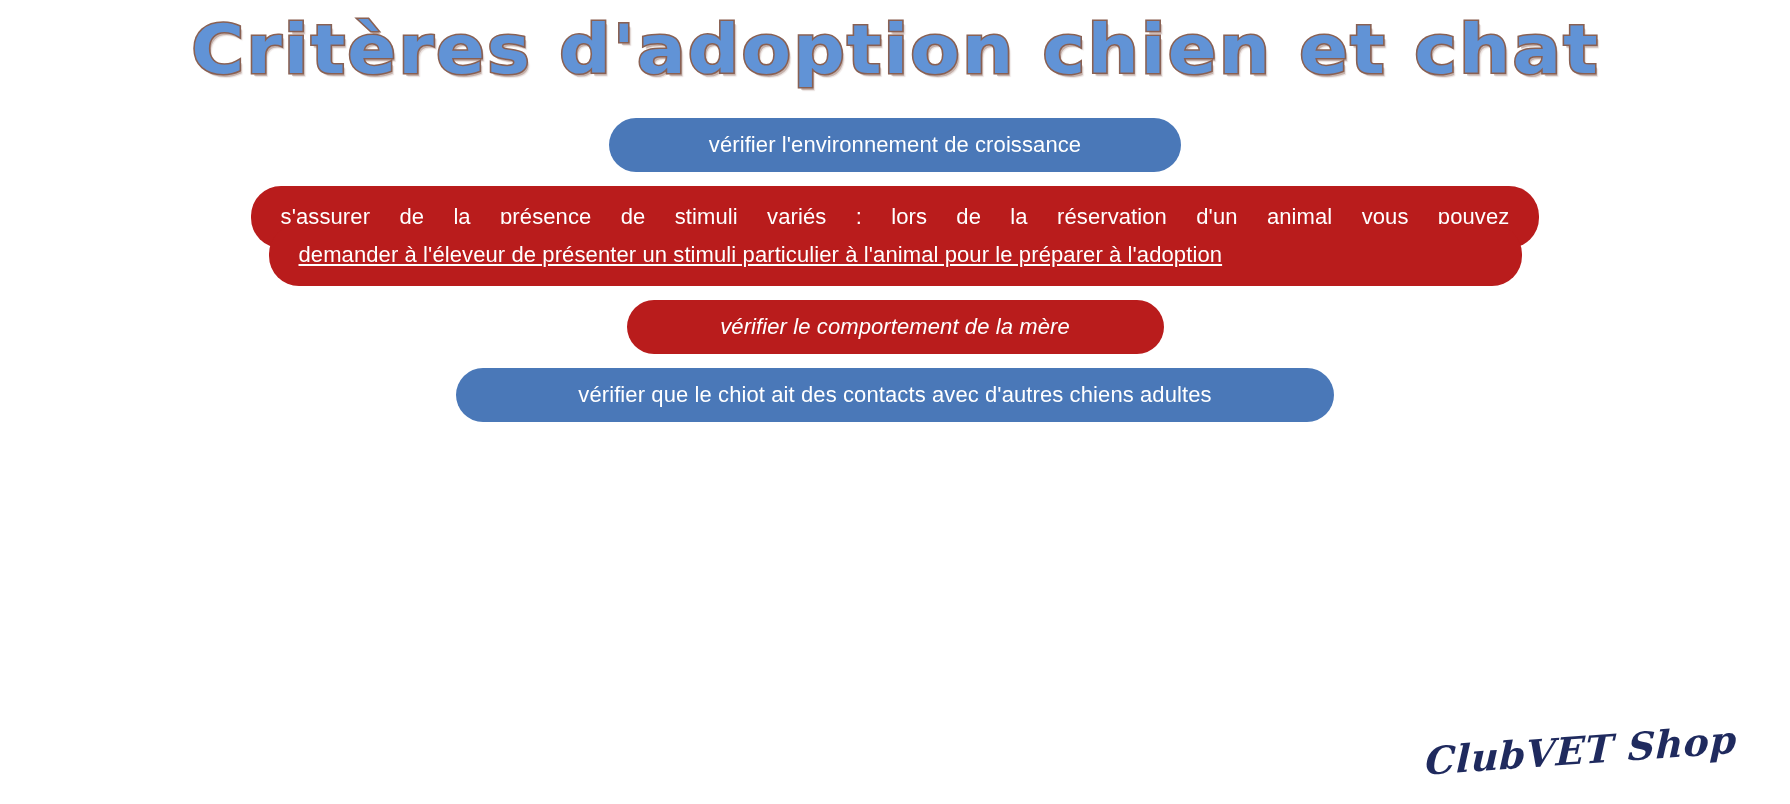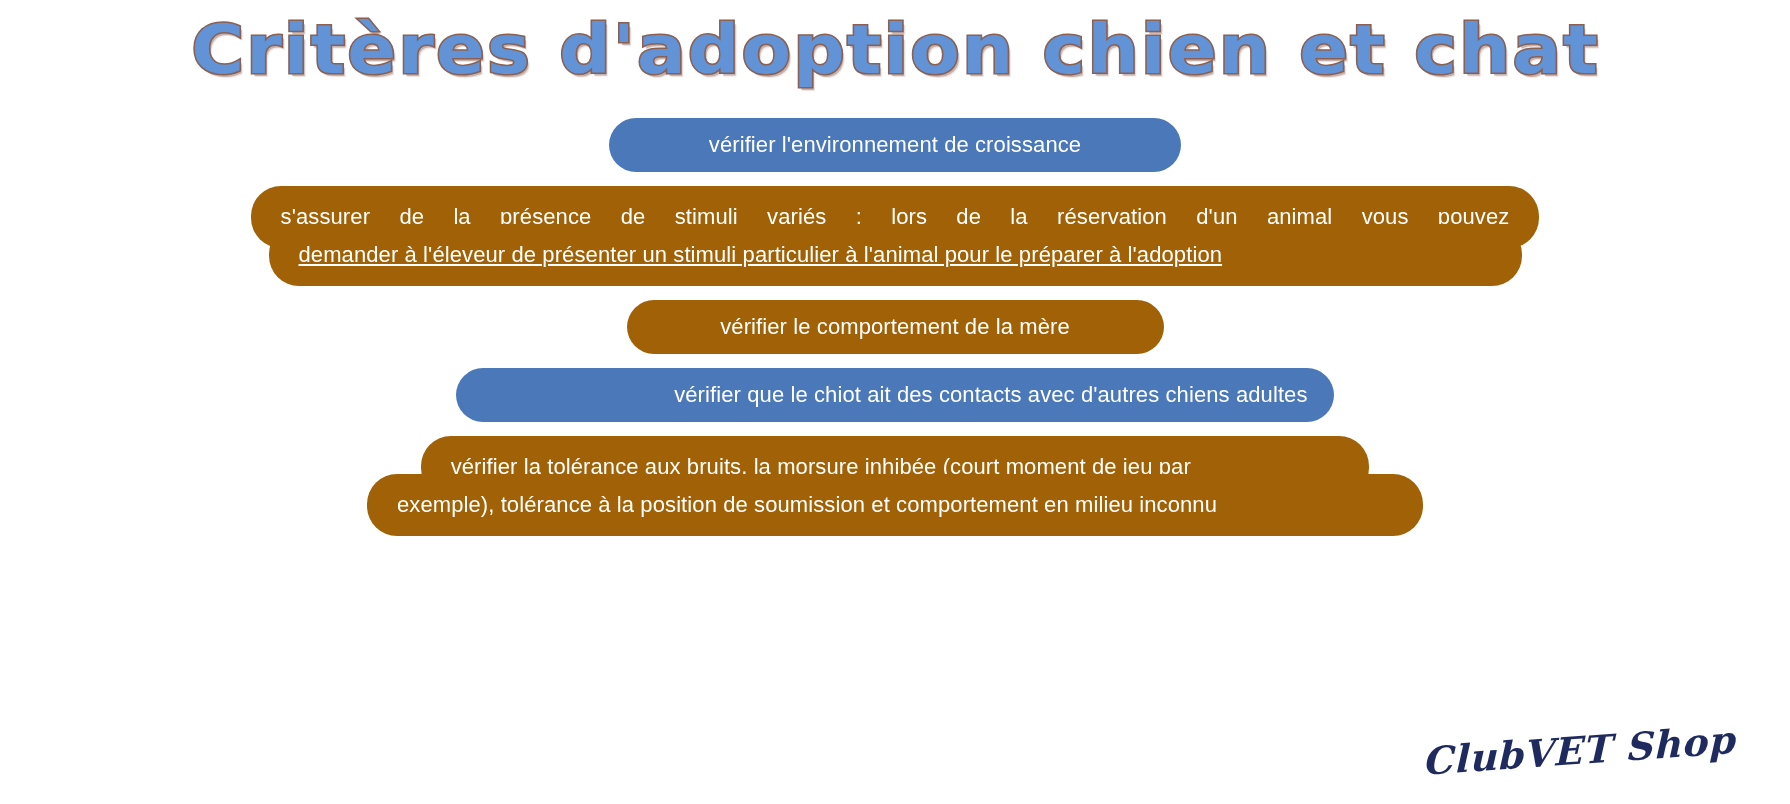--- a/index.html
+++ b/index.html
@@ -76,21 +76,21 @@
     line-height: 54px;
     height: 54px;
     padding: 0 26px;
     border-radius: 27px;
     white-space: nowrap;
     text-align: center;
     letter-spacing: 0.1px;
   }
 
   .pill-line.dark  { background: #4a78b8; }
-  .pill-line.light { background: #a16207; }
+  .pill-line.light { background: #b91c1c; }
 
   
   .pill-row.multi .pill-line {
     text-align: left;
     padding: 0 30px;
     border-radius: 30px;
     height: 62px;
     line-height: 62px;
   }
   .pill-row.multi .pill-line + .pill-line {
@@ -129,26 +129,22 @@
 
   <div class="pill-list" id="pill-list">
       <div class="pill-row">
         <div class="pill-line dark" style="width: 32%;">vérifier l'environnement de croissance</div>
       </div>
       <div class="pill-row multi">
         <div class="pill-line light justify" style="width: 72%;">s'assurer de la présence de stimuli variés : lors de la réservation d'un animal vous pouvez</div>
         <div class="pill-line light" style="width: 70%; text-decoration: underline;">demander à l'éleveur de présenter un stimuli particulier à l'animal pour le préparer à l'adoption</div>
       </div>
       <div class="pill-row">
-        <div class="pill-line light" style="width: 30%;">vérifier le comportement de la mère</div>
+        <div class="pill-line light" style="width: 30%; font-style: italic;">vérifier le comportement de la mère</div>
       </div>
       <div class="pill-row">
-        <div class="pill-line dark" style="width: 49%; text-align: right;">vérifier que le chiot ait des contacts avec d'autres chiens adultes</div>
-      </div>
-      <div class="pill-row multi">
-        <div class="pill-line light" style="width: 53%;">vérifier la tolérance aux bruits, la morsure inhibée (court moment de jeu par</div>
-        <div class="pill-line light" style="width: 59%;">exemple), tolérance à la position de soumission et comportement en milieu inconnu</div>
+        <div class="pill-line dark" style="width: 49%;">vérifier que le chiot ait des contacts avec d'autres chiens adultes</div>
       </div>
     </div>
 
   <div class="brand">ClubVET Shop</div>
 
 </div>
 
 </body></html>

